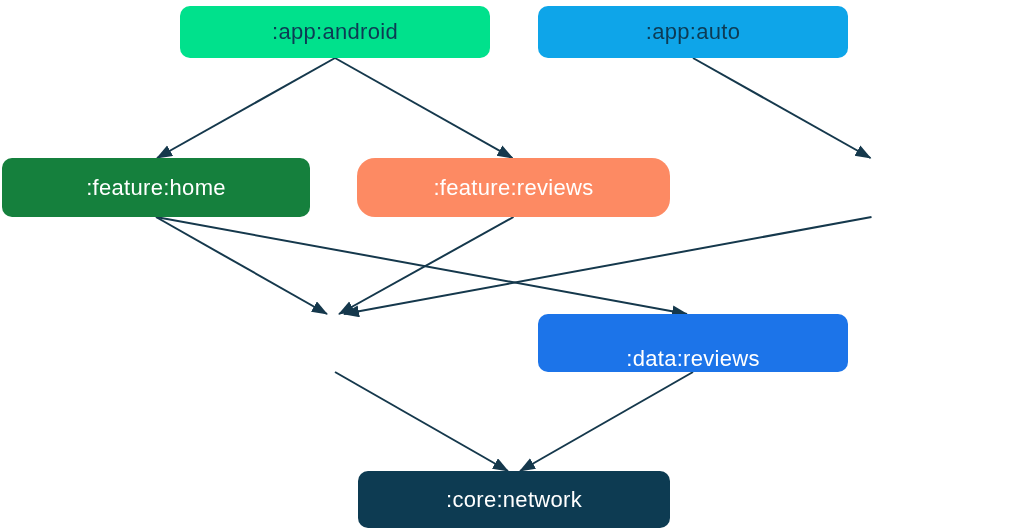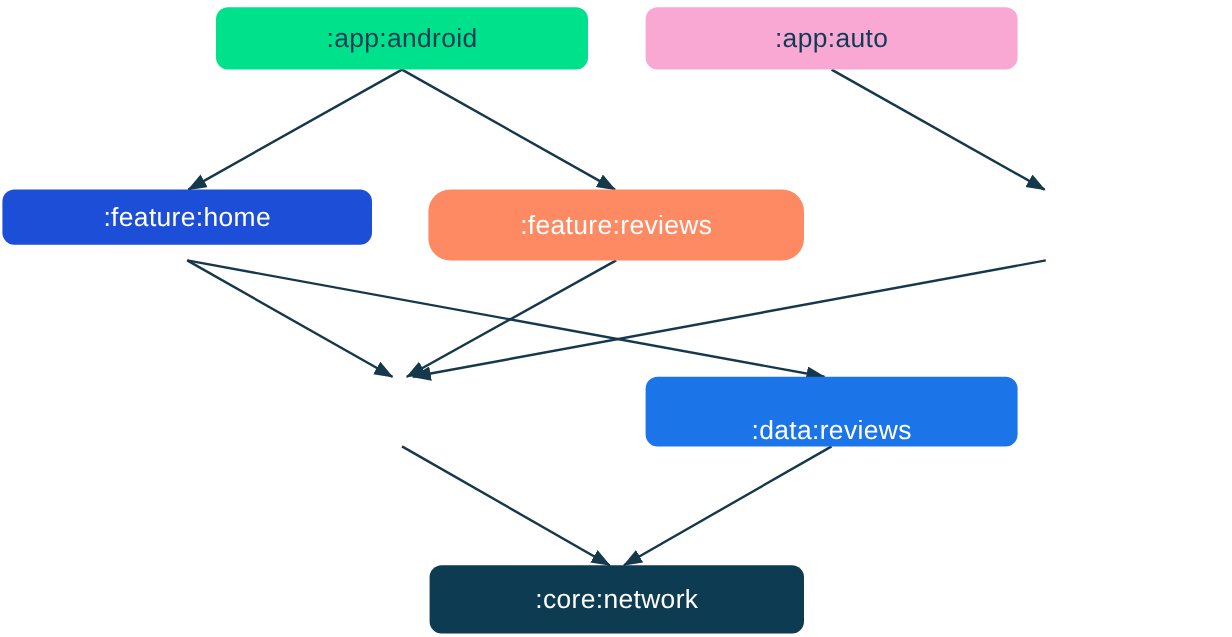--- a/index.html
+++ b/index.html
@@ -51,24 +51,24 @@
       <line x1="156" y1="217" x2="327" y2="314" stroke="#15384C" stroke-width="2" marker-end="url(#arrowhead)"></line>
       <line x1="156" y1="217" x2="687" y2="314" stroke="#15384C" stroke-width="2" marker-end="url(#arrowhead)"></line>
       <line x1="513.5" y1="217" x2="339" y2="314" stroke="#15384C" stroke-width="2" marker-end="url(#arrowhead)"></line>
       <line x1="871.5" y1="217" x2="344" y2="314" stroke="#15384C" stroke-width="2" marker-end="url(#arrowhead)"></line>
       <line x1="335" y1="372" x2="508" y2="471" stroke="#15384C" stroke-width="2" marker-end="url(#arrowhead)"></line>
       <line x1="693" y1="372" x2="520" y2="471" stroke="#15384C" stroke-width="2" marker-end="url(#arrowhead)"></line>
     </svg>
 <div class="node" style="left: 180px; top: 6px; width: 310px; height: 52px; background: rgb(0, 225, 140); color: rgb(13, 59, 84);">
       <span>:app:android</span>
     </div>
-    <div class="node" style="left: 538px; top: 6px; width: 310px; height: 52px; background: #f9a8d4; color: rgb(13, 59, 84);">
+    <div class="node" style="left: 538px; top: 6px; width: 310px; height: 52px; background: #0ea5e9; color: rgb(13, 59, 84);">
       <span>:app:auto</span>
     </div>
-    <div class="node" style="left: 2px; top: 158px; width: 308px; height: 46px; background: #1d4ed8; color: rgb(255, 255, 255); text-align: right;">
+    <div class="node" style="left: 2px; top: 158px; width: 308px; height: 59px; background: #15803d; color: rgb(255, 255, 255); text-align: right;">
       <span>:feature:home</span>
     </div>
     <div class="node" style="left: 357px; top: 158px; width: 313px; height: 59px; background: rgb(253, 138, 99); color: rgb(255, 255, 255); border-radius: 18px;">
       <span>:feature:reviews</span>
     </div>
     <div class="node" style="left: 538px; top: 314px; width: 310px; height: 58px; background: rgb(28, 116, 233); color: rgb(255, 255, 255); align-items: flex-end;">
       <span>:data:reviews</span>
     </div>
     <div class="node" style="left: 358px; top: 471px; width: 312px; height: 57px; background: rgb(13, 59, 82); color: rgb(255, 255, 255); text-align: center;">
       <span>:core:network</span>

